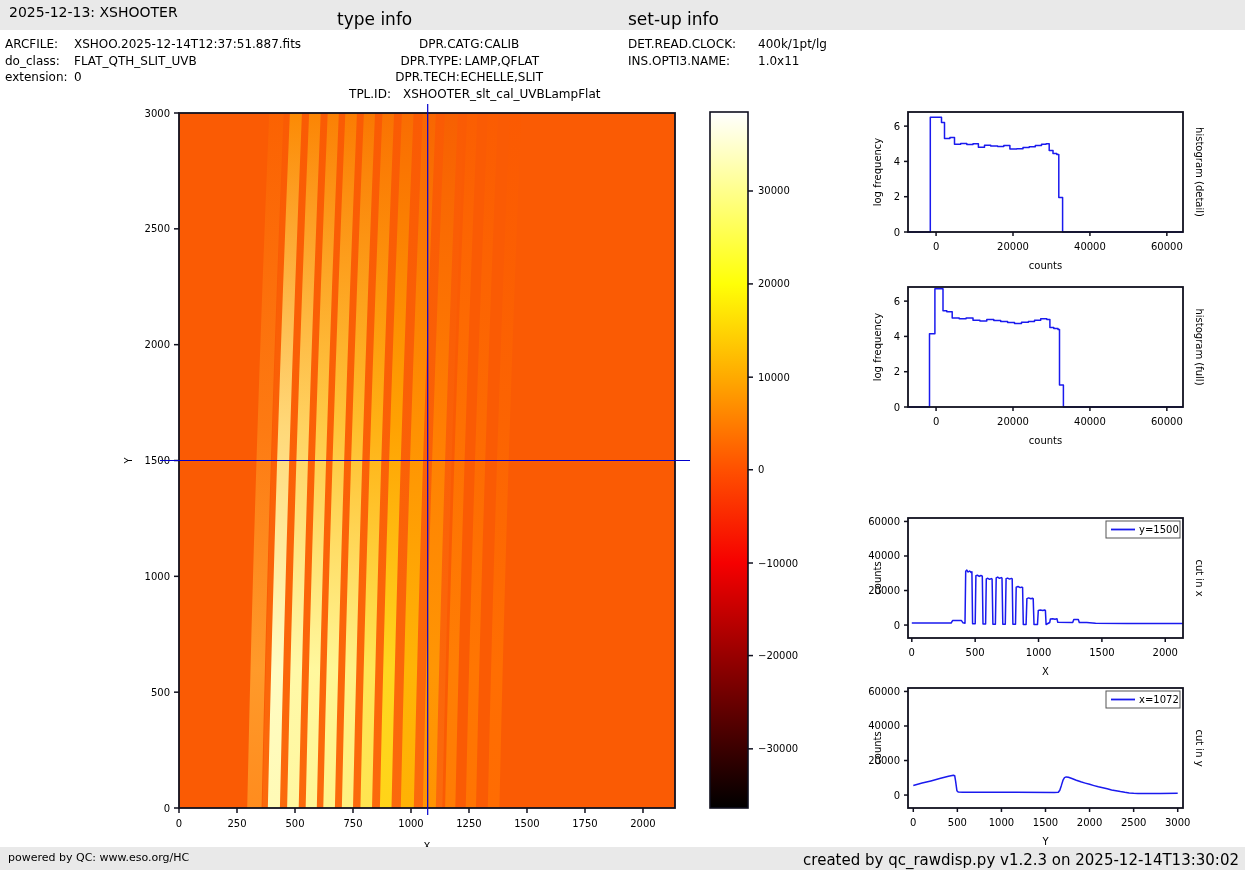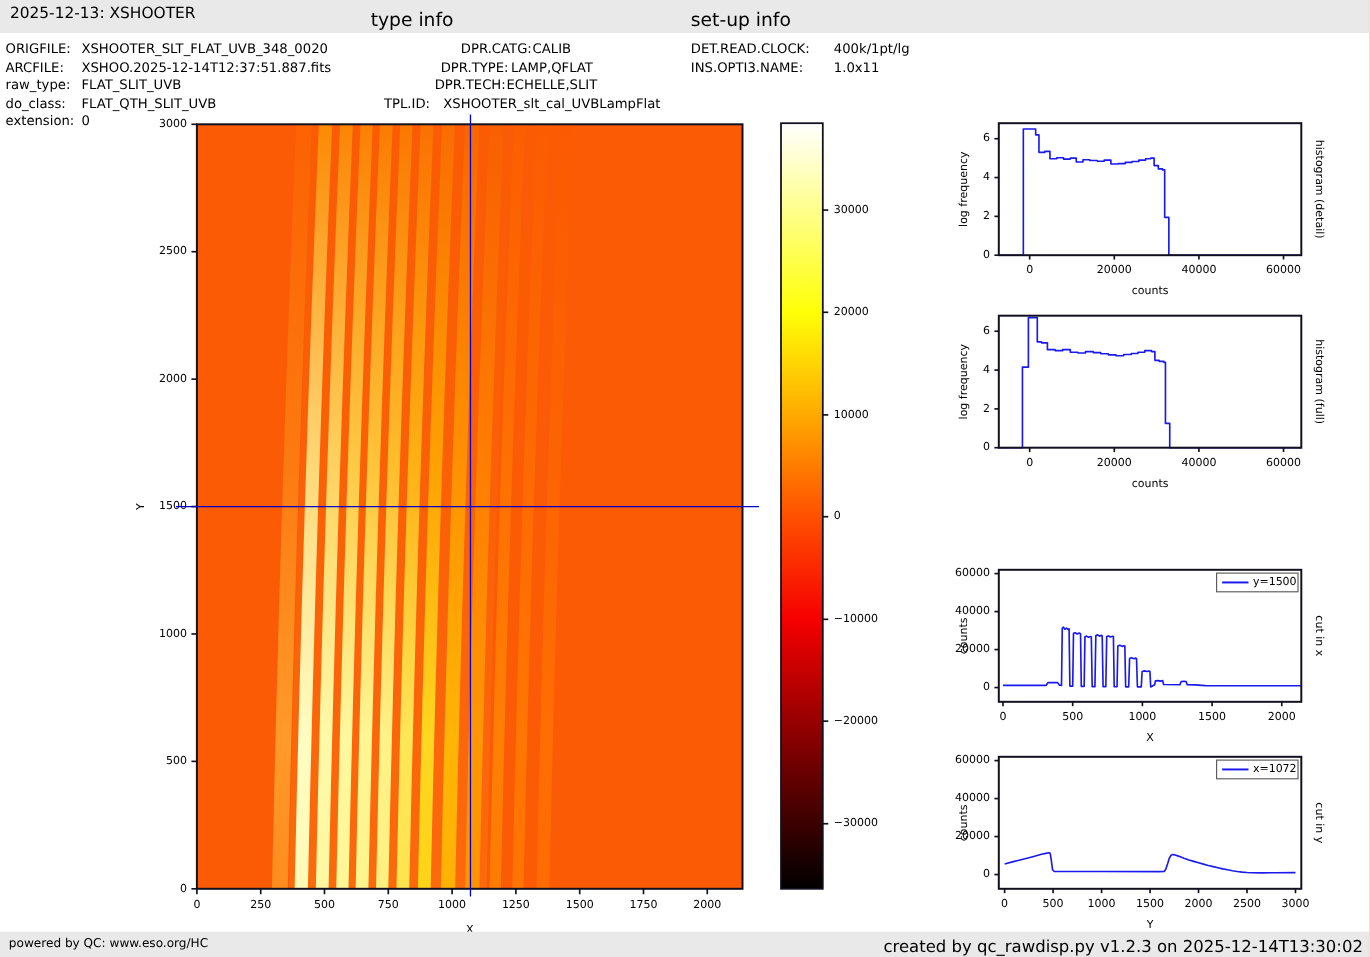--- a/index.html
+++ b/index.html
@@ -28,23 +28,21 @@
 </style>
 </head>
 <body>
 
 <div class="bar" id="topbar"></div>
 <div id="title">2025-12-13: XSHOOTER</div>
 <div class="sec-label" id="type-info-label">type info</div>
 <div class="sec-label" id="setup-info-label">set-up info</div>
 
 <div class="metacol" id="meta-left">
-    <div class="mrow"><span class="mlab">ORIGFILE:</span><span>XSHOOTER_SLT_FLAT_UVB_348_0020</span></div>
     <div class="mrow"><span class="mlab">ARCFILE:</span><span>XSHOO.2025-12-14T12:37:51.887.fits</span></div>
-    <div class="mrow"><span class="mlab">raw_type:</span><span>FLAT_SLIT_UVB</span></div>
     <div class="mrow"><span class="mlab">do_class:</span><span>FLAT_QTH_SLIT_UVB</span></div>
     <div class="mrow"><span class="mlab">extension:</span><span>0</span></div>
   </div>
 <div class="metacol" id="meta-type">
     <div class="mrow"><span class="mlab">DPR.CATG:</span><span>CALIB</span></div>
     <div class="mrow"><span class="mlab">DPR.TYPE:</span><span>LAMP,QFLAT</span></div>
     <div class="mrow"><span class="mlab">DPR.TECH:</span><span>ECHELLE,SLIT</span></div>
     <div class="mrow"><span class="mlab">TPL.ID:</span><span>XSHOOTER_slt_cal_UVBLampFlat</span></div>
   </div>
 <div class="metacol" id="meta-setup">

